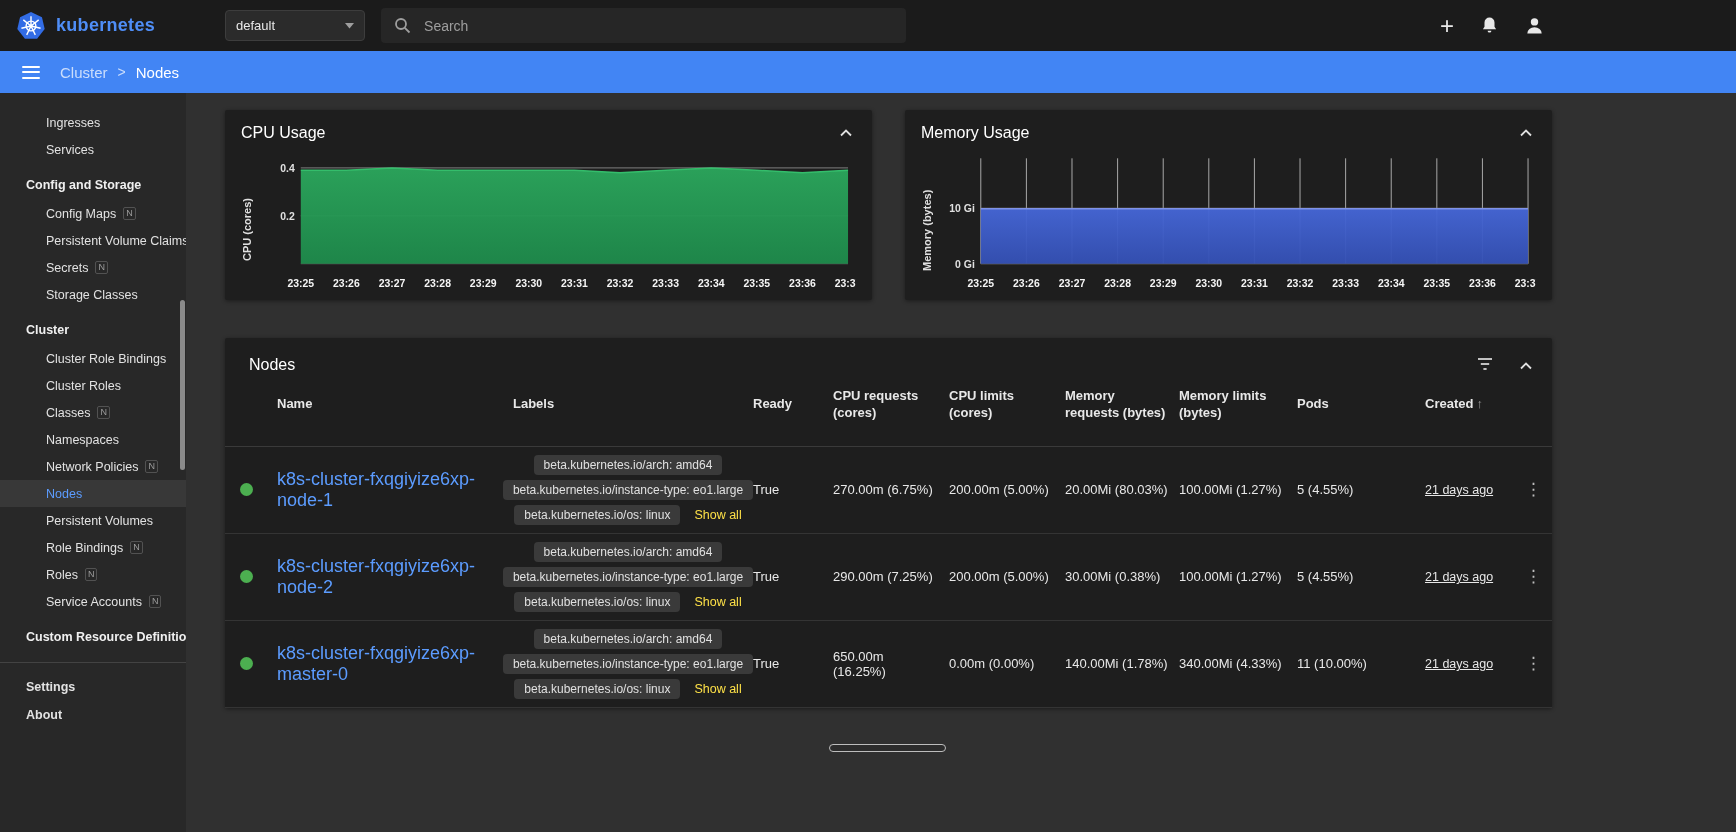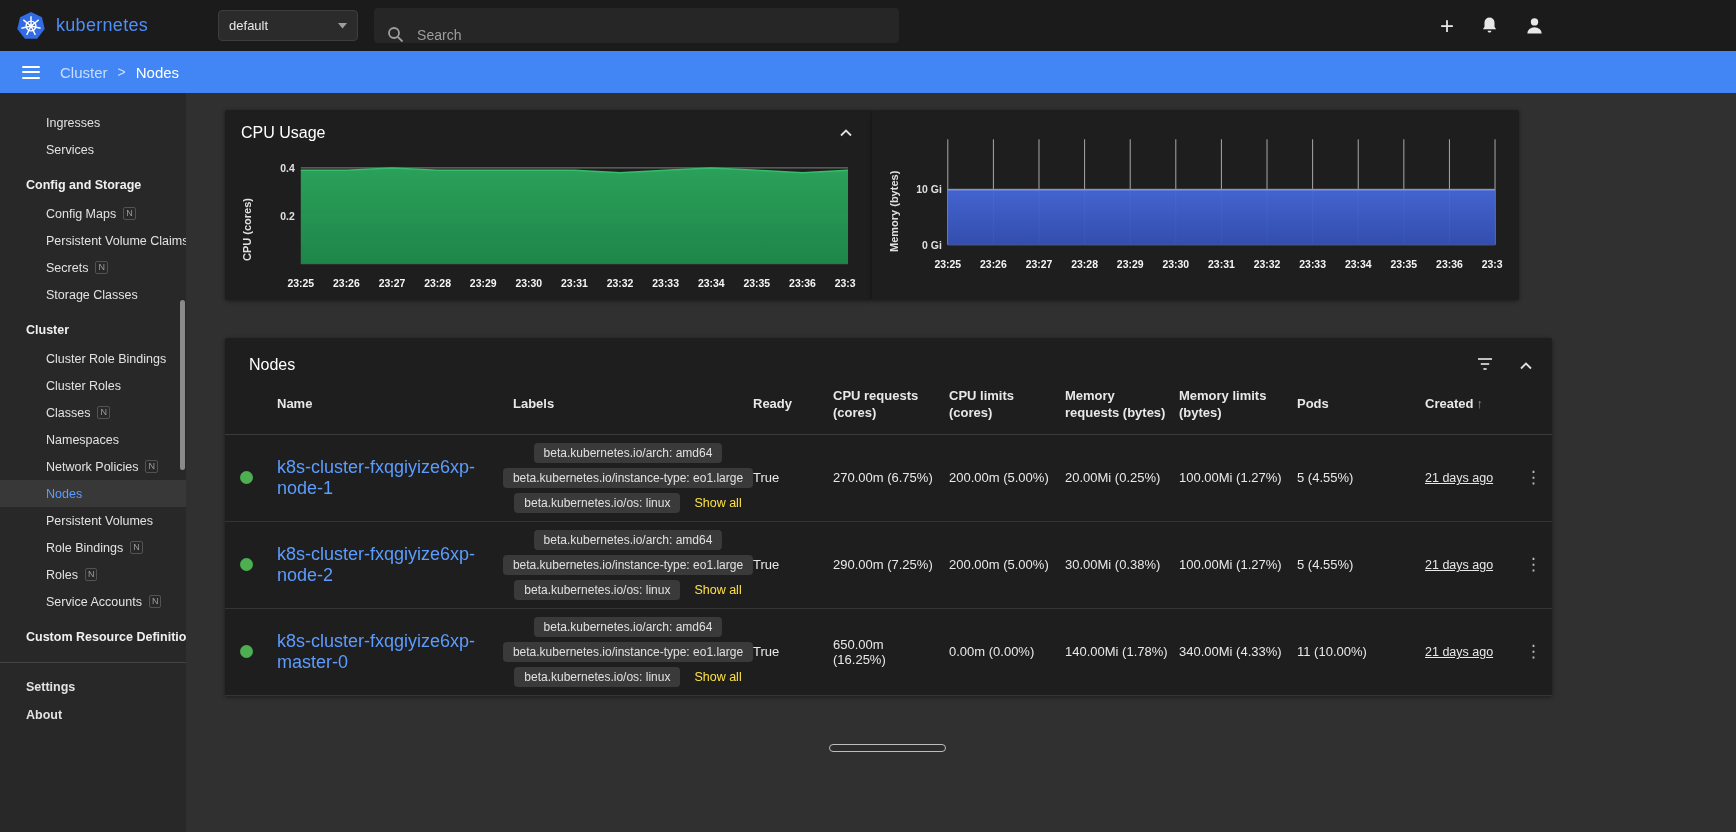--- a/index.html
+++ b/index.html
@@ -4,26 +4,26 @@
 <style>
   *{box-sizing:border-box;margin:0;padding:0}
   html,body{width:1736px;height:832px;overflow:hidden;background:#303030;
     font-family:"Liberation Sans",sans-serif;}
   button{background:none;border:none;font-family:inherit;cursor:pointer;color:inherit}
   a{cursor:pointer;text-decoration:none}
 
   
   .topbar{height:51px;background:#1b1b1b;display:flex;align-items:center;padding:0 24px 0 16px;}
   .brand{display:flex;align-items:center;gap:10px;cursor:pointer}
-  .brand-text{color:#4f8ef7;font-size:18px;font-weight:400;letter-spacing:.3px}
+  .brand-text{color:#4f8ef7;font-size:18px;font-weight:700;letter-spacing:.3px}
   .ns-select{margin-left:70px;width:140px;height:31px;background:#2b2b2b;border:1px solid #3d3d3d;
     border-radius:4px;display:flex;align-items:center;justify-content:space-between;padding:0 10px;
     color:#e8e8e8;font-size:13px;cursor:pointer}
   .searchbar{margin-left:16px;width:525px;height:35px;background:#262626;border-radius:4px;
-    display:flex;align-items:flex-end;padding:0 13px;gap:13px}
+    display:flex;align-items:center;padding:0 13px;gap:13px}
   .searchbar input{flex:1;background:transparent;border:0;outline:0;color:#e8e8e8;font-size:14px;font-family:inherit}
   .searchbar input::placeholder{color:#9e9e9e}
   .topbar-actions{margin-left:auto;margin-right:168px;display:flex;align-items:center;gap:27px}
   .icon-btn{display:flex;align-items:center;justify-content:center;color:#e8e8e8}
   .plus-btn{font-size:24px;font-weight:300;color:#e8e8e8;line-height:1}
 
   
   .bluebar{height:42px;background:#4285f4;display:flex;align-items:center;color:#fff;padding:0 18px;gap:14px}
   .hamburger{display:flex;flex-direction:column;gap:3.5px;padding:4px}
   .hamburger span{display:block;width:18px;height:2px;background:#fff;border-radius:1px}
@@ -43,37 +43,37 @@
   .sb-header{height:27px;display:flex;align-items:center;padding-left:26px;color:#f0f0f0;font-size:12.5px;
     font-weight:700;margin:8px 0 2px;white-space:nowrap}
   .sb-top{padding-left:26px;font-weight:700;height:28px}
   .sb-badge{font-size:9px;line-height:11px;color:#9e9e9e;border:1px solid #525252;border-radius:2px;padding:0 2px;margin-left:2px}
   .sb-divider{border-top:1px solid #434343;margin:12px 0 10px}
   .sb-scrollbar{position:absolute;right:1px;top:207px;width:5px;height:170px;background:#8a8a8a;border-radius:3px;cursor:pointer}
 
   
   main{flex:1;padding:17px 0 0 39px;position:relative;height:100%;overflow:hidden}
   .card{background:#1e1e1e;border-radius:2px;box-shadow:0 1px 4px rgba(0,0,0,.45)}
-  .charts-row{display:flex;}
+  .charts-row{display:flex;gap:33px}
   .chart-card{width:647px;height:190px;padding:13px 16px 6px 16px}
   .card-head{display:flex;align-items:center;justify-content:space-between}
   .card-title{color:#fff;font-size:16px;font-weight:500}
   .collapse-btn{color:#e0e0e0;padding:2px 4px}
   .chart-wrap{display:flex;margin-top:4px;align-items:stretch}
   .ylab{writing-mode:vertical-rl;transform:rotate(180deg);color:#e0e0e0;font-size:11px;font-weight:700;
     text-align:center;width:18px;padding-bottom:22px}
   svg.chart{width:597px;height:146px;display:block}
   svg text{font-family:"Liberation Sans",sans-serif}
 
   
   .table-card{width:1327px;margin-top:38px}
   .table-card .card-head{padding:18px 20px 12px 24px}
   .head-actions{display:flex;align-items:center;gap:26px}
   .trow{display:grid;grid-template-columns:52px 236px 240px 80px 116px 116px 114px 118px 112px 110px 33px;align-items:center}
-  .thead{color:#9e9e9e;font-size:12px;font-weight:700;border-bottom:1px solid #3a3a3a;padding:2px 0 12px;line-height:1.3}
+  .thead{color:#9e9e9e;font-size:12px;font-weight:700;border-bottom:1px solid #3a3a3a;padding:2px 0 24px;line-height:1.3}
   .cell{padding-right:10px;font-size:13px;color:#e8e8e8}
   .c-created{padding-left:16px}
   .tbody-row{border-bottom:1px solid #343434;padding:8px 0}
   .c-dot{display:flex;justify-content:center}
   .status-dot{width:13px;height:13px;border-radius:50%;background:#4caf50}
   .name-link{color:#5c9cff;font-size:18px}
   .chips{display:flex;flex-direction:column;gap:5px;align-items:center}
   .chip-line{display:flex;align-items:center;gap:14px}
   .chip{background:#3a3a3a;color:#e0e0e0;font-size:12px;padding:3px 10px;border-radius:4px;white-space:nowrap}
   .show-all{color:#fde047;font-size:12.5px}
@@ -273,20 +273,28 @@
                 <text x="408.6666666666667" y="141" fill="#f5f5f5" font-size="10.5" text-anchor="middle" font-weight="700">23:33</text>
                 <text x="454.5" y="141" fill="#f5f5f5" font-size="10.5" text-anchor="middle" font-weight="700">23:34</text>
                 <text x="500.3333333333333" y="141" fill="#f5f5f5" font-size="10.5" text-anchor="middle" font-weight="700">23:35</text>
                 <text x="546.1666666666667" y="141" fill="#f5f5f5" font-size="10.5" text-anchor="middle" font-weight="700">23:36</text>
                 <text x="592" y="141" fill="#f5f5f5" font-size="10.5" text-anchor="middle" font-weight="700">23:37</text>
               </svg>
           </div>
         </section>
 
         <section class="card chart-card">
+          <div class="card-head">
+            <h2 class="card-title">Memory Usage</h2>
+            <button class="collapse-btn">
+              <svg width="12" height="8" viewBox="0 0 12 8">
+                <polyline points="1,6.5 6,1.5 11,6.5" fill="none" stroke="#e0e0e0" stroke-width="1.8"></polyline>
+              </svg>
+            </button>
+          </div>
           <div class="chart-wrap">
             <div class="ylab">Memory (bytes)</div>
             <svg class="chart" id="chart-1" viewBox="0 0 600 146">
                 <defs>
                   <linearGradient id="grad-mem" x1="0" y1="0" x2="0" y2="1">
                     <stop offset="0" stop-color="#4566d6"></stop>
                     <stop offset="1" stop-color="#3450b4"></stop>
                   </linearGradient>
                 </defs>
                 <line x1="42" y1="12" x2="42" y2="118" stroke="#d8d8d8" stroke-width="1" opacity="0.75"></line>
@@ -380,21 +388,21 @@
                   </div>
                   <div class="chip-line">
                     <span class="chip">beta.kubernetes.io/os: linux</span>
                     <a class="show-all">Show all</a>
                   </div>
                 </div>
               </div>
               <div class="cell c-ready">True</div>
               <div class="cell c-num">270.00m (6.75%)</div>
               <div class="cell c-num">200.00m (5.00%)</div>
-              <div class="cell c-num">20.00Mi (0.25%)</div>
+              <div class="cell c-num">20.00Mi (80.03%)</div>
               <div class="cell c-num">100.00Mi (1.27%)</div>
               <div class="cell c-num">5 (4.55%)</div>
               <div class="cell c-created"><span class="created">21 days ago</span></div>
               <div class="cell c-actions"><button class="kebab">⋮</button></div>
             </div>
             <div class="trow tbody-row">
               <div class="cell c-dot">
                 <span class="status-dot"></span>
               </div>
               <div class="cell c-name"><a class="name-link">k8s-cluster-fxqgiyize6xp-node-2</a></div>

